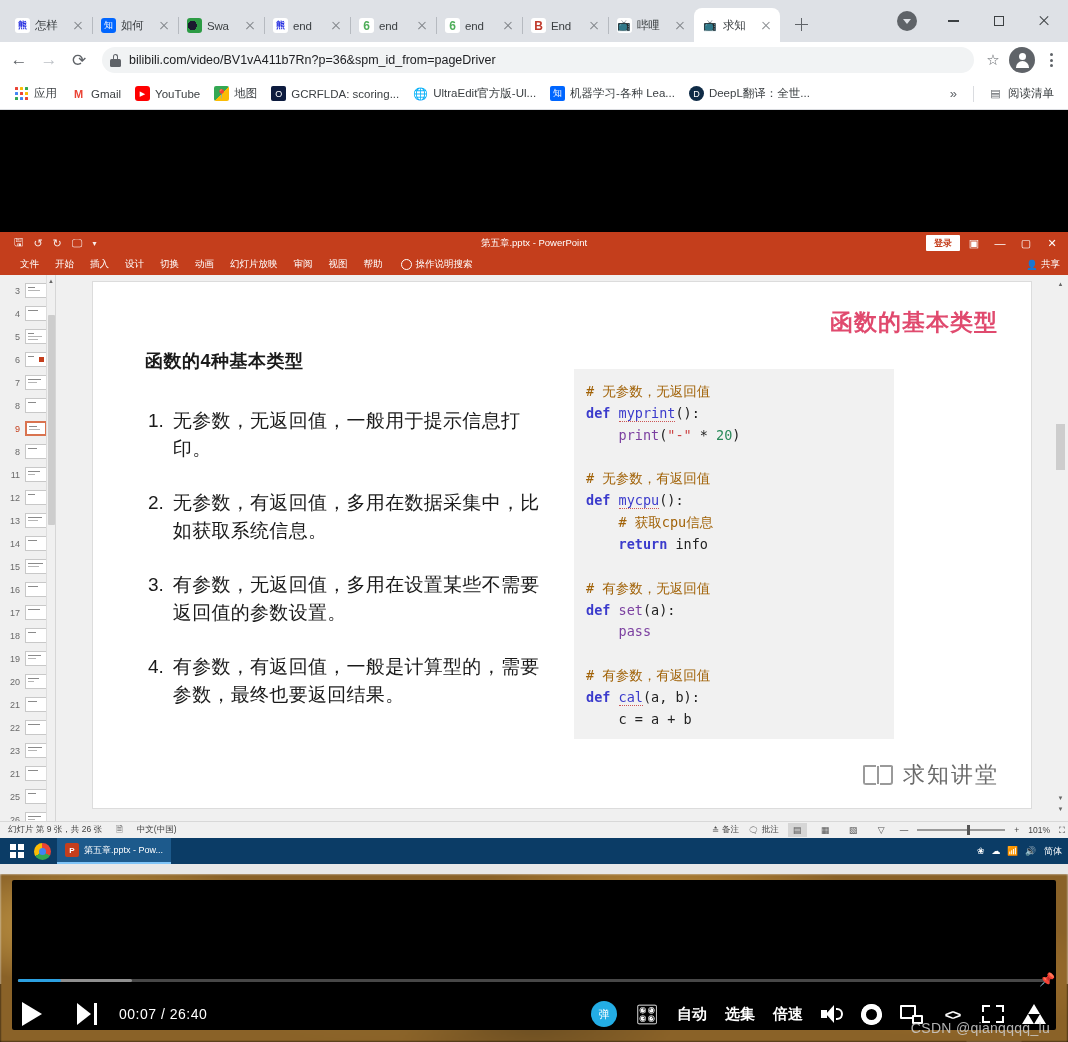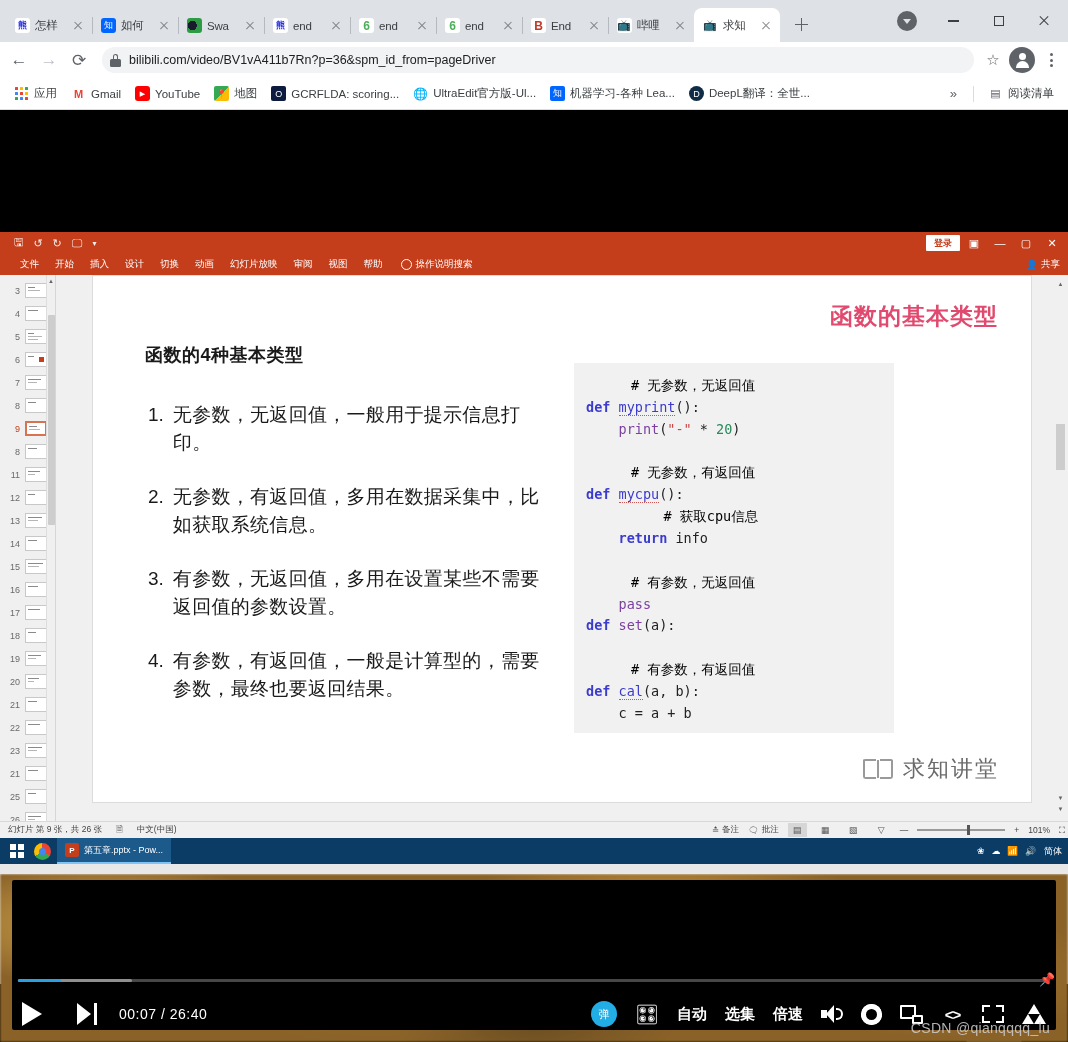--- a/index.html
+++ b/index.html
@@ -141,40 +141,40 @@
   .tdot { position:absolute; right:2px; top:4px; width:5px; height:5px; background:#c43e1c; }
 
   .thumbscroll { position:absolute; right:0; top:0; width:9px; height:100%; background:#f0f0f0;
     border-left:1px solid #ddd; }
   .thumbscroll .thumb-up, .thumbscroll .thumb-dn { height:11px; font-size:6px; color:#666;
     display:flex; align-items:center; justify-content:center; }
   .thumbscroll .thumb-bar { position:absolute; top:40px; left:1px; width:7px; height:210px;
     background:#cdcdcd; border-radius:1px; }
 
   .slidestage { flex:1 1 auto; position:relative; background:#f0f0f0;
-    display:flex; align-items:flex-start; justify-content:center; }
+    display:flex; align-items:flex-start; justify-content:center; padding-top:6px; }
 
   .slide { width:940px; height:528px; background:#fff; border:1px solid #dcdcdc;
     position:relative; overflow:hidden; }
 
   .slide-title { position:absolute; right:33px; top:25px; font-size:23px; color:#e04a6e;
     font-weight:bold; letter-spacing:1px; }
   .slide-h2 { position:absolute; left:52px; top:67px; font-size:18px; color:#1a1a1a;
     font-weight:bold; letter-spacing:0.5px; }
 
   .olist { position:absolute; left:55px; top:125px; width:400px; }
   .oitem { display:flex; gap:9px; margin-bottom:27px; }
   .onum { font-size:19px; color:#1a1a1a; flex:0 0 auto; line-height:1.45; }
   .otext { font-size:19px; color:#1a1a1a; line-height:1.45; letter-spacing:0.3px; }
 
   .codebox { position:absolute; left:481px; top:87px; width:320px; height:370px;
     background:#f1f1f1; padding:12px 0 0 12px;
     font-family:"DejaVu Sans Mono", monospace; font-size:13.5px; line-height:1.62; }
   .cline { white-space:pre; }
-  .c-com { color:#000000;margin-left:45px; }
+  .c-com { color:#a16207; }
   .c-kw  { color:#3b3bcc; font-weight:bold; }
   .c-fn  { color:#3b3bcc; border-bottom:1px dotted #cc5555; }
   .c-bi  { color:#7b3fa0; }
   .c-str { color:#cc4444; }
   .c-num { color:#2a8a5a; }
   .c-pl  { color:#222; }
 
   .slide-logo { position:absolute; right:32px; bottom:18px; display:flex; align-items:center;
     gap:10px; color:#6b6b6b; font-size:22px; letter-spacing:2px; }
   .bookicon { width:30px; height:20px; position:relative; }
@@ -459,20 +459,21 @@
   <div id="ppt">
 
     <div class="ppt-titlebar">
       <div class="qat">
         <span>🖫</span>
         <span>↺</span>
         <span>↻</span>
         <span>🖵</span>
         <span style="font-size:8px">▾</span>
       </div>
+      <div class="ppt-docname">第五章.pptx  -  PowerPoint</div>
       <div class="ppt-tr">
         <span class="loginbtn">登录</span>
         <span class="ppt-wb">▣</span>
         <span class="ppt-wb">—</span>
         <span class="ppt-wb">▢</span>
         <span class="ppt-wb">✕</span>
       </div>
     </div>
 
     <div class="ppt-ribbon">
@@ -692,22 +693,22 @@
               <div class="cline"><span class="c-com"># 无参数，无返回值</span></div>
               <div class="cline"><span class="c-kw">def </span><span class="c-fn">myprint</span><span class="c-pl">():</span></div>
               <div class="cline"><span class="c-pl">    </span><span class="c-bi">print</span><span class="c-pl">(</span><span class="c-str">"-"</span><span class="c-pl"> * </span><span class="c-num">20</span><span class="c-pl">)</span></div>
               <div class="cline"><span class="c-pl"> </span></div>
               <div class="cline"><span class="c-com"># 无参数，有返回值</span></div>
               <div class="cline"><span class="c-kw">def </span><span class="c-fn">mycpu</span><span class="c-pl">():</span></div>
               <div class="cline"><span class="c-pl">    </span><span class="c-com"># 获取cpu信息</span></div>
               <div class="cline"><span class="c-pl">    </span><span class="c-kw">return </span><span class="c-pl">info</span></div>
               <div class="cline"><span class="c-pl"> </span></div>
               <div class="cline"><span class="c-com"># 有参数，无返回值</span></div>
+              <div class="cline"><span class="c-kw">def </span><span class="c-bi">set</span><span class="c-pl">(a):</span></div>
               <div class="cline"><span class="c-pl">    </span><span class="c-bi">pass</span></div>
-              <div class="cline"><span class="c-kw">def </span><span class="c-bi">set</span><span class="c-pl">(a):</span></div>
               <div class="cline"><span class="c-pl"> </span></div>
               <div class="cline"><span class="c-com"># 有参数，有返回值</span></div>
               <div class="cline"><span class="c-kw">def </span><span class="c-fn">cal</span><span class="c-pl">(a, b):</span></div>
               <div class="cline"><span class="c-pl">    c = a + b</span></div>
             </div>
 
           <div class="slide-logo">
             <span class="bookicon">
               <span class="pg pgL"></span>
                 <span class="spine"></span>

